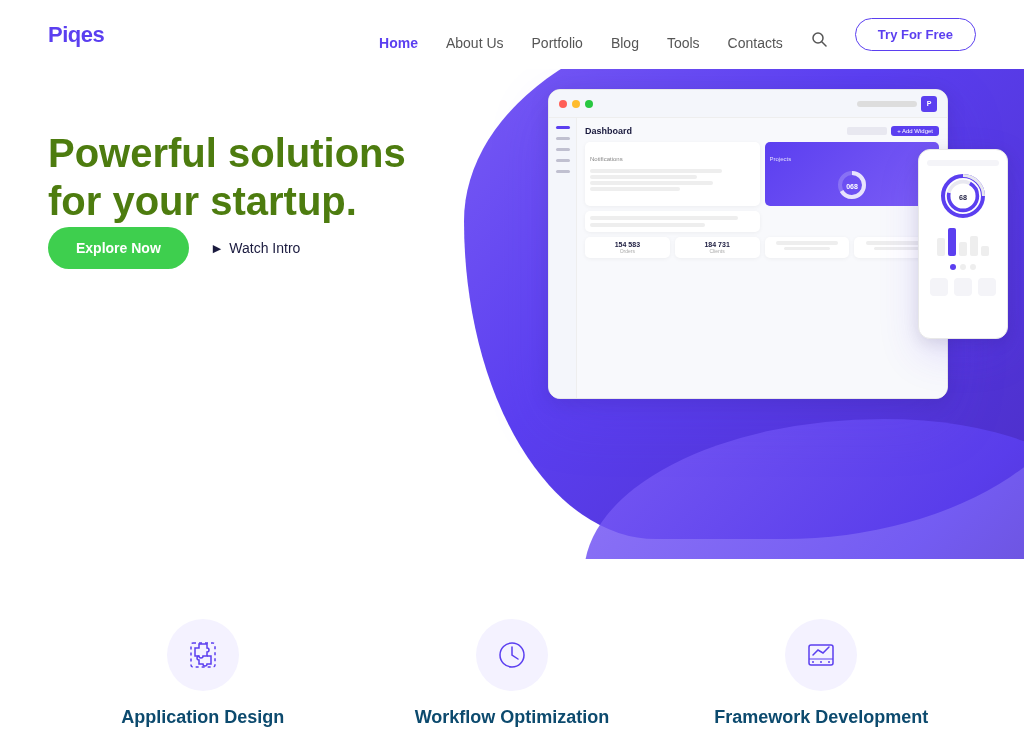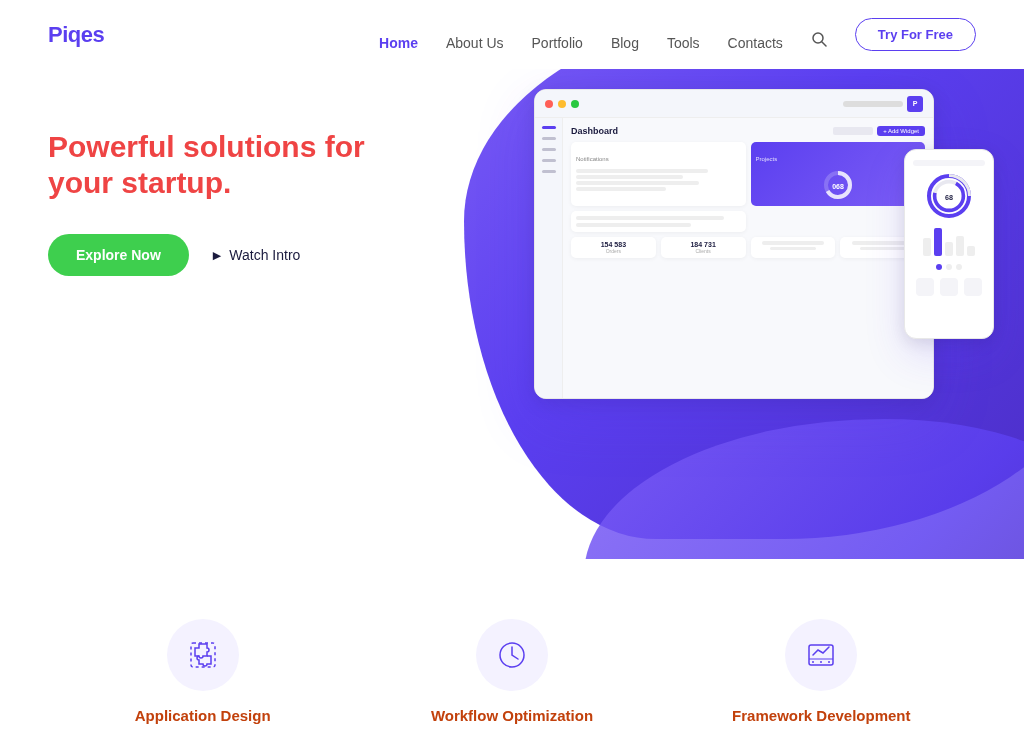--- a/index.html
+++ b/index.html
@@ -75,25 +75,25 @@
       z-index: 0;
       opacity: 0.85;
     }
     .hero-content {
       position: relative;
       z-index: 5;
       padding: 60px 48px 40px 48px;
       max-width: 480px;
     }
     .hero-title {
-      font-size: 30px;
+      font-size: 40px;
       font-weight: 800;
-      color: #ef4444;
+      color: #4d7c0f;
       line-height: 1.2;
-      margin-bottom: 33px;
+      margin-bottom: 2px;
     }
     .hero-desc {
       font-size: 14px;
       color: #666;
       line-height: 1.7;
       margin-bottom: 32px;
       max-width: 380px;
     }
     .hero-actions { display: flex; gap: 24px; }
     .btn-explore {
@@ -120,21 +120,21 @@
     .btn-watch::before {
       content: '▶';
       font-size: 11px;
       color: #1a1a3e;
     }
 
     
     .dashboard-container {
       position: absolute;
       top: 20px;
-      right: 30px;
+      right: 16px;
       z-index: 5;
       width: 460px;
       height: 390px;
     }
     .dashboard-laptop {
       position: absolute;
       top: 0;
       left: 0;
       width: 400px;
       height: 310px;
@@ -311,23 +311,23 @@
       width: 72px;
       height: 72px;
       border-radius: 50%;
       background: #f4f2ff;
       display: flex;
       align-items: center;
       justify-content: center;
     }
     .feature-icon-svg { width: 36px; height: 36px; }
     .feature-title {
-      font-size: 15px;
+      font-size: 18px;
       font-weight: 700;
-      color: #c2410c;
+      color: #0c4a6e;
     }
     .feature-desc {
       font-size: 13px;
       color: #888;
       line-height: 1.6;
     }
   </style>
 </head>
 <body>
 

